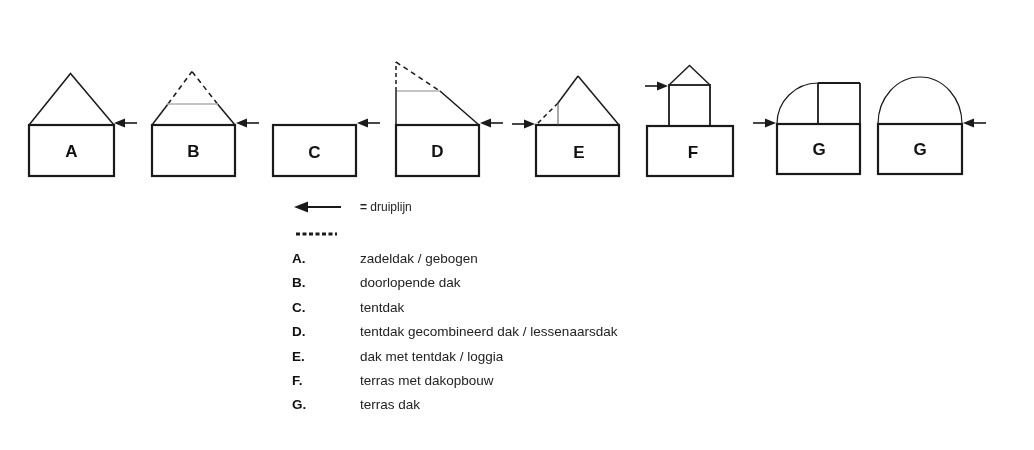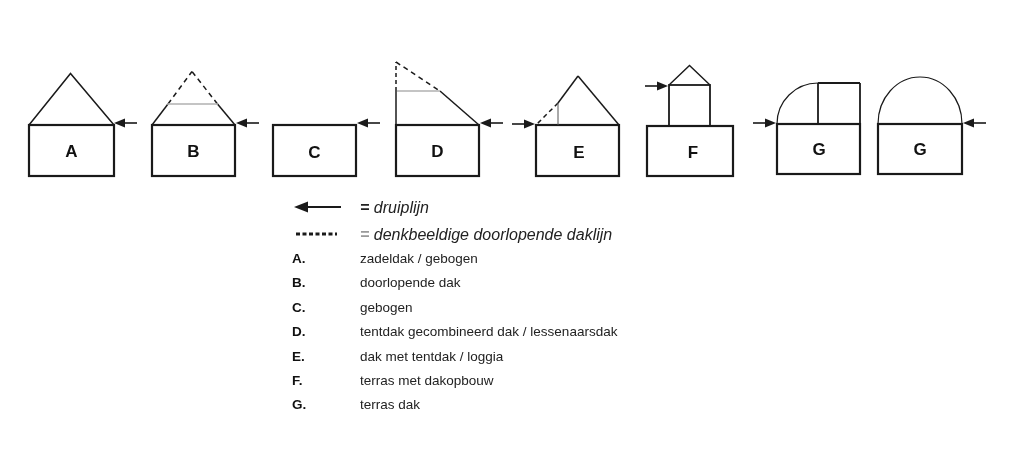--- a/index.html
+++ b/index.html
@@ -19,21 +19,21 @@
   .ln{stroke:var(--line);fill:none;}
   .ln-fill{fill:var(--line);stroke:none;}
   .gln{stroke:var(--gray-line);fill:none;}
   .thin{stroke:#555;fill:none;}
   .house-label{
     position:absolute;
     transform:translateX(-50%);
     font-size:17px;font-weight:bold;color:#111;
     line-height:17px;
   }
-  .legend-sym-row{position:absolute;font-size:16px;color:var(--text);line-height:15px;font-style:italic;}
+  .legend-sym-row{position:absolute;font-size:12px;color:var(--text);line-height:15px;}
   .eq{font-weight:bold;color:var(--text);}
   .eq-gray{font-weight:bold;color:#9a9a9a;}
   .legend-item{position:absolute;left:292px;height:15px;font-size:13.5px;line-height:15px;color:var(--text);}
   .legend-item .key{position:absolute;left:0;top:0;font-weight:bold;color:#111;}
   .legend-item .txt{position:absolute;left:68px;top:0;white-space:nowrap;}
 </style>
 </head>
 <body>
 
 <div id="canvas">
@@ -140,36 +140,32 @@
   <span class="house-label" style="left:437.5px;top:143px;">D</span>
   <span class="house-label" style="left:579px;top:144px;">E</span>
   <span class="house-label" style="left:693px;top:144px;">F</span>
   <span class="house-label" style="left:819px;top:141px;">G</span>
   <span class="house-label" style="left:920px;top:141px;">G</span>
 
   <div class="legend-sym-row" style="left:360px;top:200px;">
     <span class="eq">=</span>
     <span>druiplijn</span>
   </div>
-  <div class="legend-sym-row" style="left:360px;top:227px;">
-    <span class="eq-gray">=</span>
-    <span>denkbeeldige doorlopende daklijn</span>
-  </div>
 
   <div class="legend-item" style="top:250.5px;">
     <span class="key">A.</span>
     <span class="txt">zadeldak / gebogen</span>
   </div>
   <div class="legend-item" style="top:275px;">
     <span class="key">B.</span>
     <span class="txt">doorlopende dak</span>
   </div>
   <div class="legend-item" style="top:299.5px;">
     <span class="key">C.</span>
-    <span class="txt">gebogen</span>
+    <span class="txt">tentdak</span>
   </div>
   <div class="legend-item" style="top:323.8px;">
     <span class="key">D.</span>
     <span class="txt">tentdak gecombineerd dak / lessenaarsdak</span>
   </div>
   <div class="legend-item" style="top:348.5px;">
     <span class="key">E.</span>
     <span class="txt">dak met tentdak / loggia</span>
   </div>
   <div class="legend-item" style="top:372.8px;">

